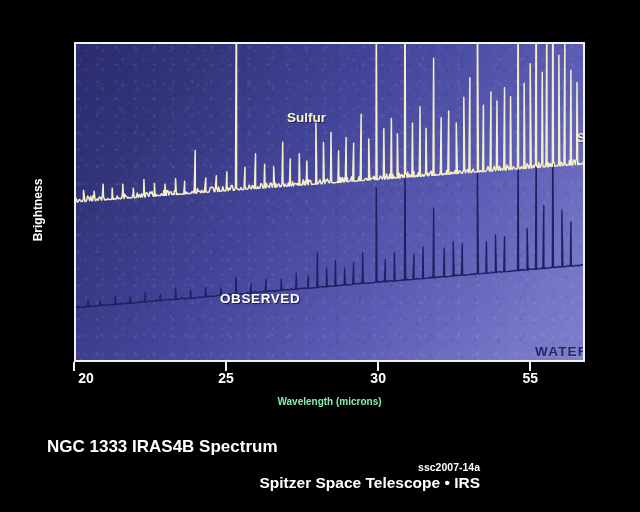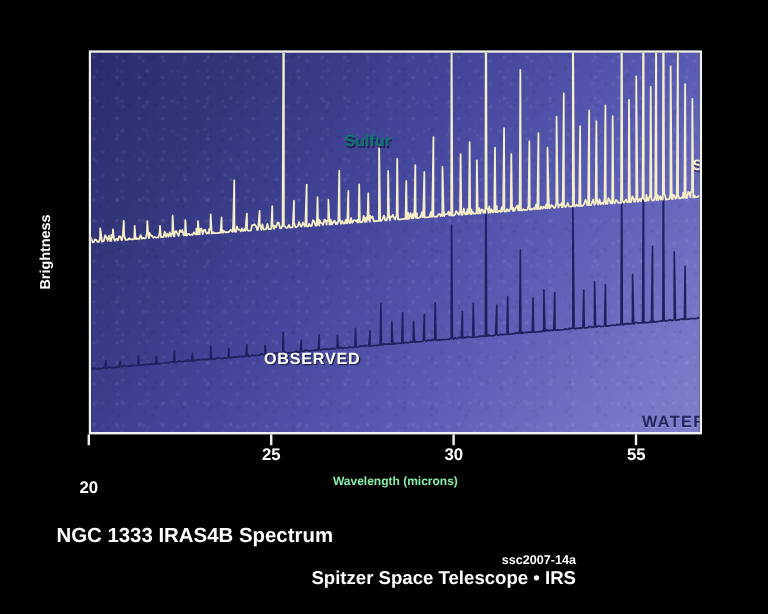--- a/index.html
+++ b/index.html
@@ -73,21 +73,21 @@
   .plot-anno {
     position: absolute;
     white-space: nowrap;
     pointer-events: none;
   }
   #label-sulfur {
     left: 211px;
     top: 66px;
     font-size: 13.5px;
     font-weight: bold;
-    color: #0f766e;
+    color: #fef9c3;
     text-shadow: 1px 1px 0 rgba(20,20,60,.75);
   }
   #label-silicon {
     left: 501px;
     top: 87px;
     font-size: 12.5px;
     font-weight: bold;
     color: #f7f0cf;
     text-shadow: 1px 1px 0 rgba(30,30,70,.7);
   }
@@ -232,21 +232,21 @@
     <div class="plot-anno" id="label-water-model">WATER  MODEL</div>
   </div>
 
   <div id="x-ticks">
       <div class="x-tick" style="left: -1px;"></div>
       <div class="x-tick" style="left: 151.083px;"></div>
       <div class="x-tick" style="left: 303.167px;"></div>
       <div class="x-tick" style="left: 455.25px;"></div>
     </div>
   <div id="x-tick-labels">
-      <div class="x-tick-label" style="left: 0px; margin-top: 28px;">20</div>
+      <div class="x-tick-label" style="left: 12px;">20</div>
       <div class="x-tick-label" style="left: 152.083px;">25</div>
       <div class="x-tick-label" style="left: 304.167px;">30</div>
       <div class="x-tick-label" style="left: 456.25px;">55</div>
     </div>
 
   <div id="x-axis-title">Wavelength (microns)</div>
 
   <div id="y-axis-title">Brightness</div>
 
   <div id="caption">

